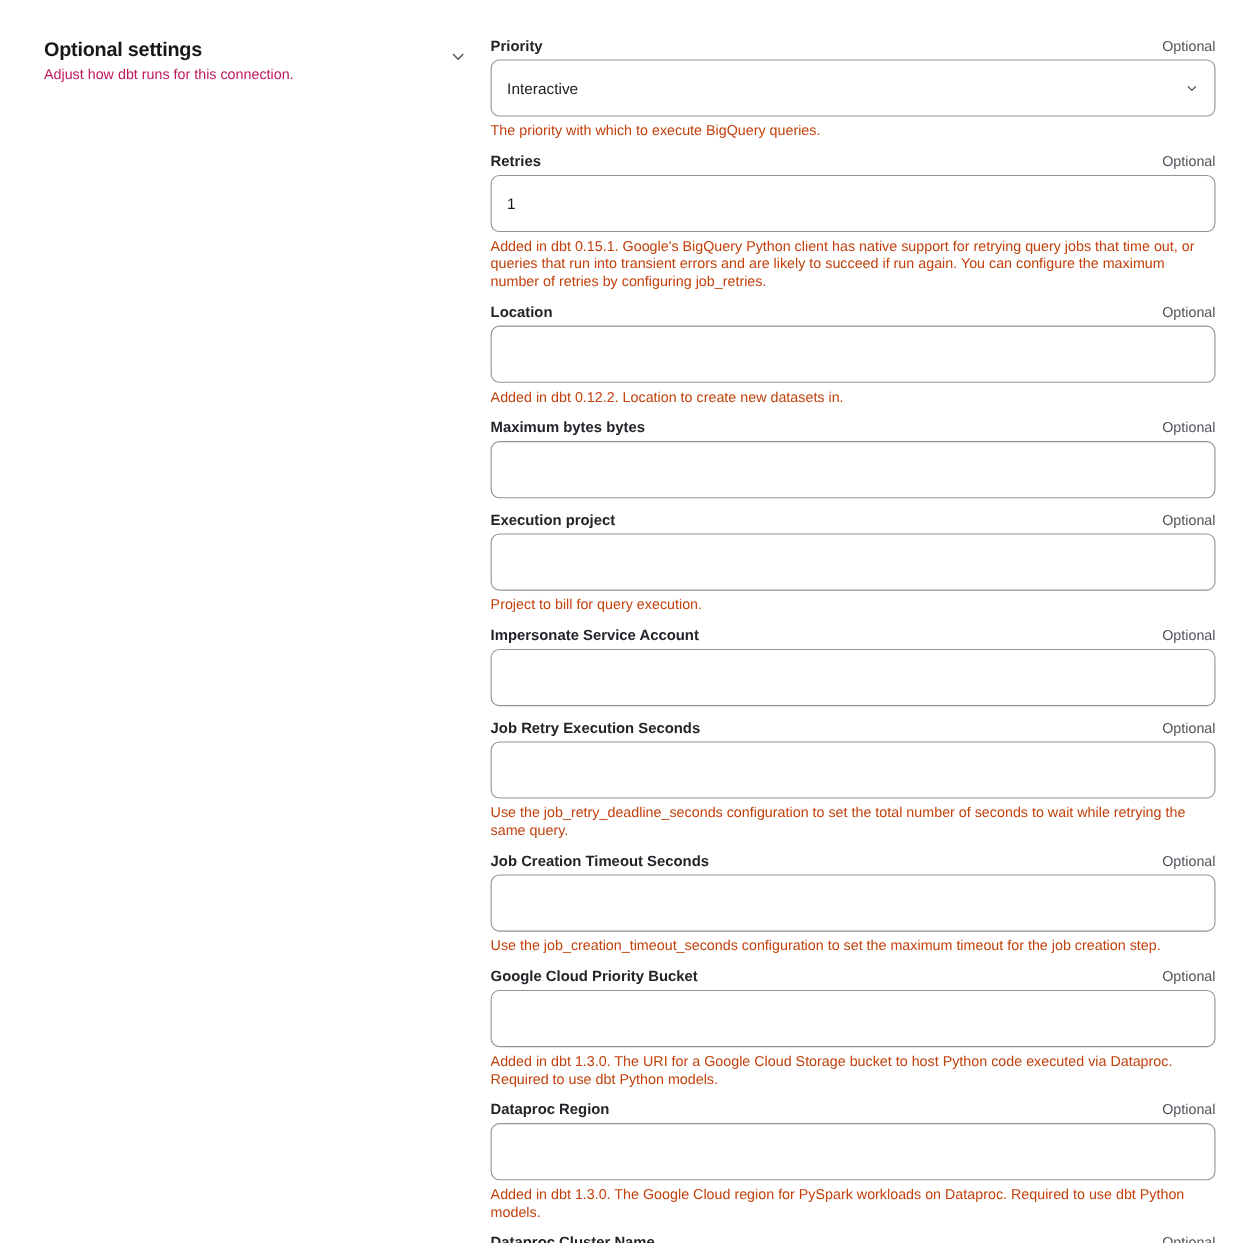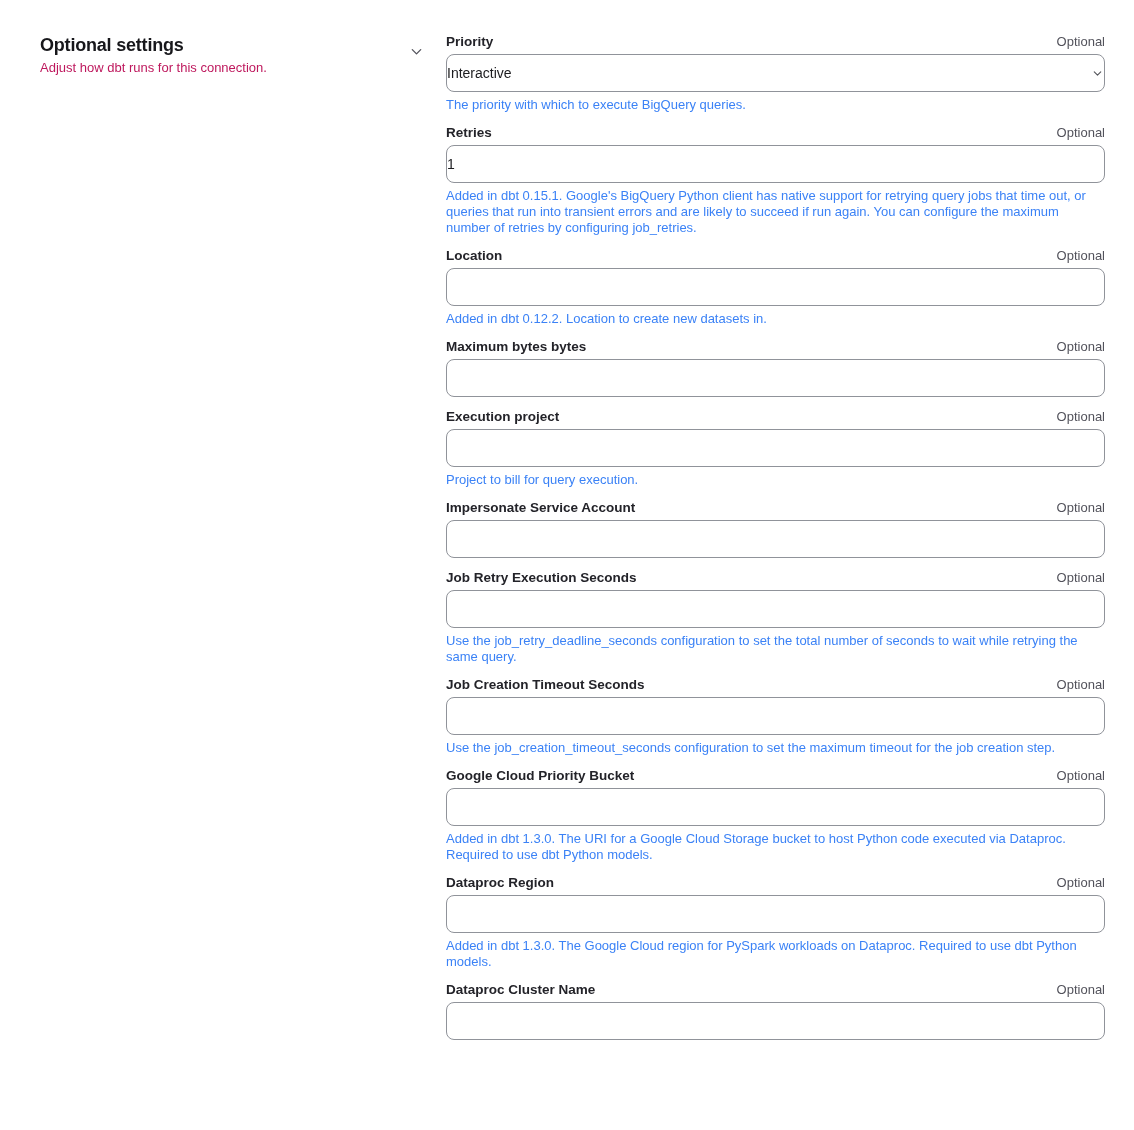--- a/index.html
+++ b/index.html
@@ -79,42 +79,42 @@
     line-height: 16px;
   }
   .field-optional {
     font-size: 13px;
     font-weight: 400;
     color: #52525b;
     line-height: 16px;
   }
   .text-input, .select-box {
     width: 100%;
-    height: 38px;
+    height: 52px;
     border: 1px solid #90939a;
     border-radius: 8px;
     background: #ffffff;
     font-family: "Liberation Sans", "DejaVu Sans", sans-serif;
     font-size: 14px;
     color: #1c1c1f;
-    padding: 0 0;
+    padding: 0 14px;
     outline: none;
   }
   .select-box {
     display: flex;
     align-items: center;
     justify-content: space-between;
     cursor: pointer;
   }
   .select-value { font-size: 14px; color: #1c1c1f; }
   .field-help {
     margin: 5px 0 0 0;
     font-size: 13px;
     line-height: 16px;
-    color: #3b82f6;
+    color: #c2410c;
   }
 </style>
 </head>
 <body>
 
 <div class="page">
 
   <div class="left-panel">
     <div class="left-panel-row">
       <div class="left-titles">

